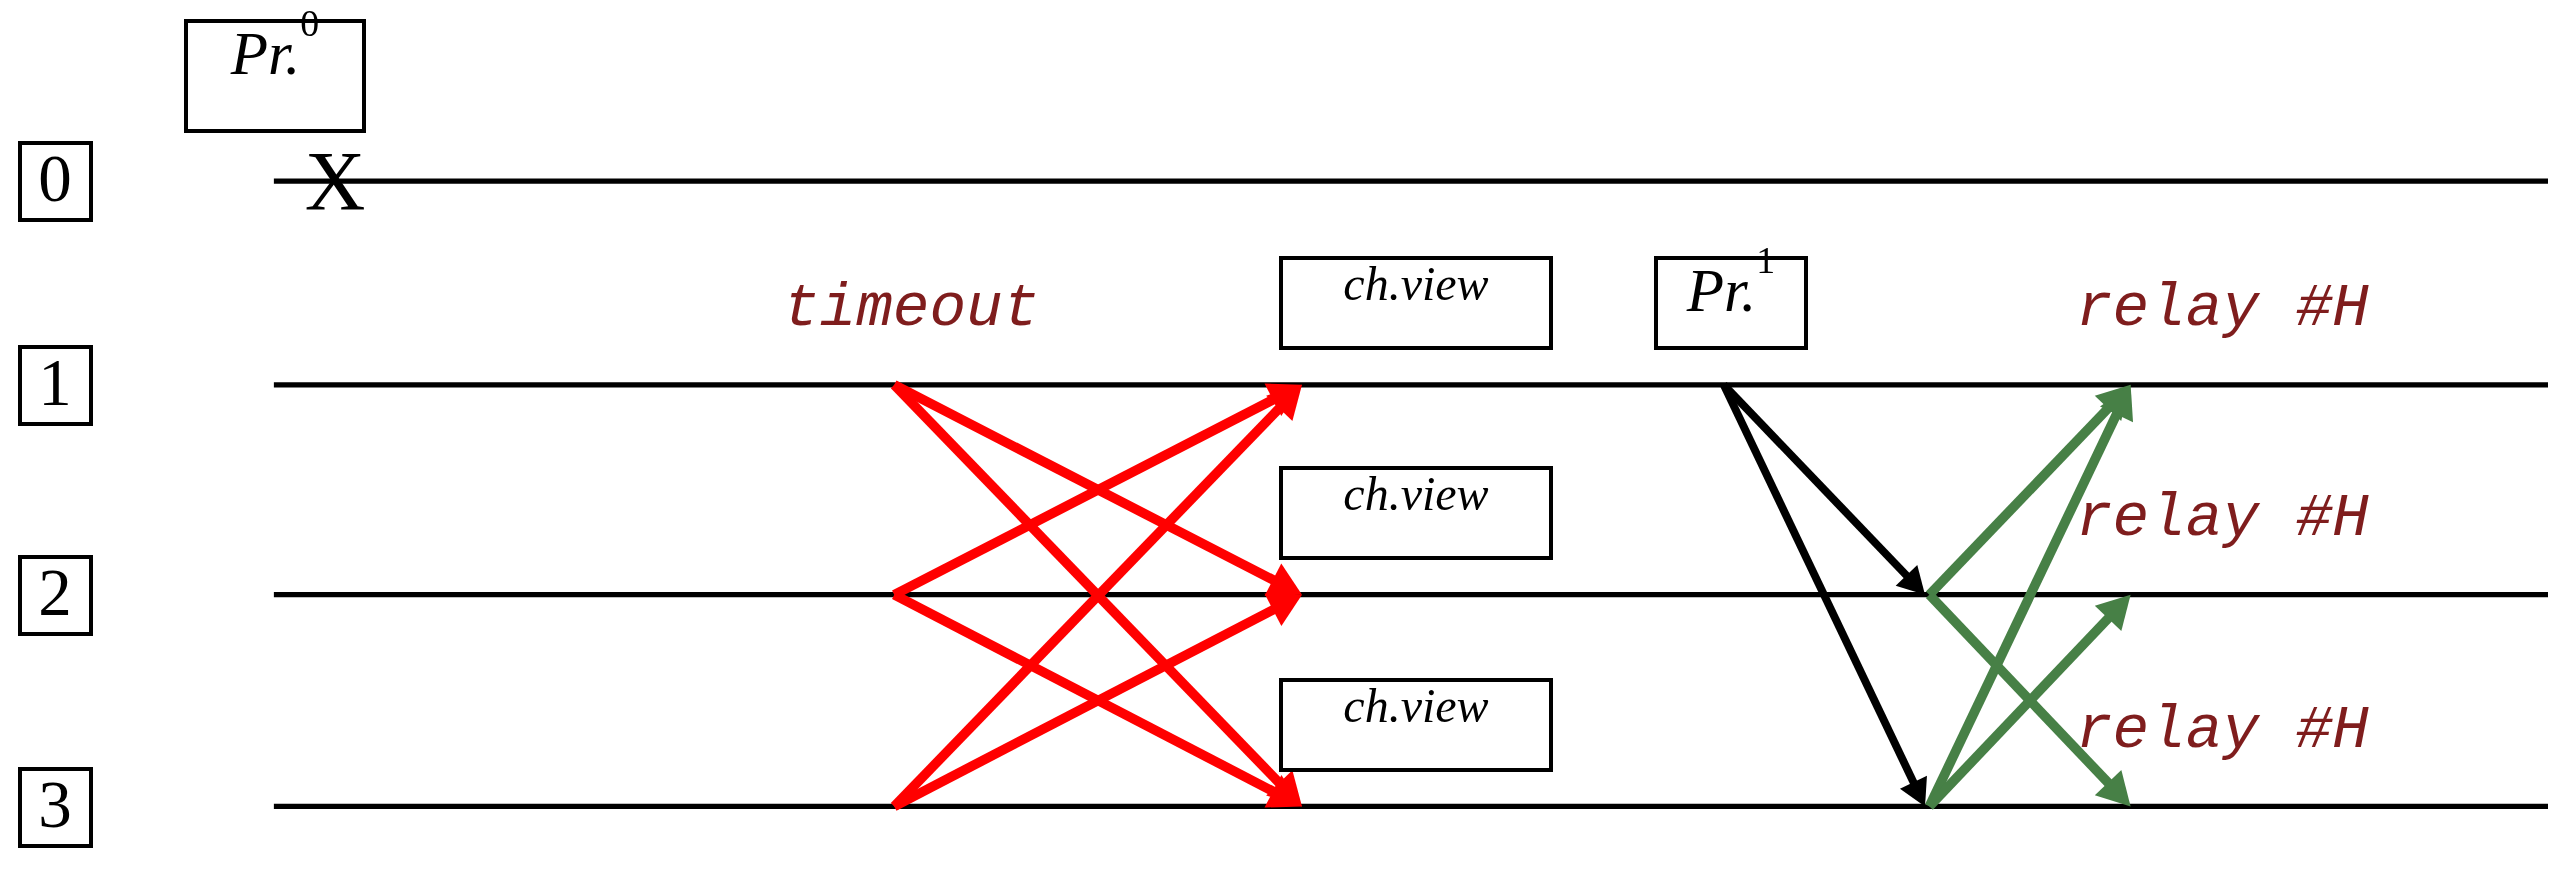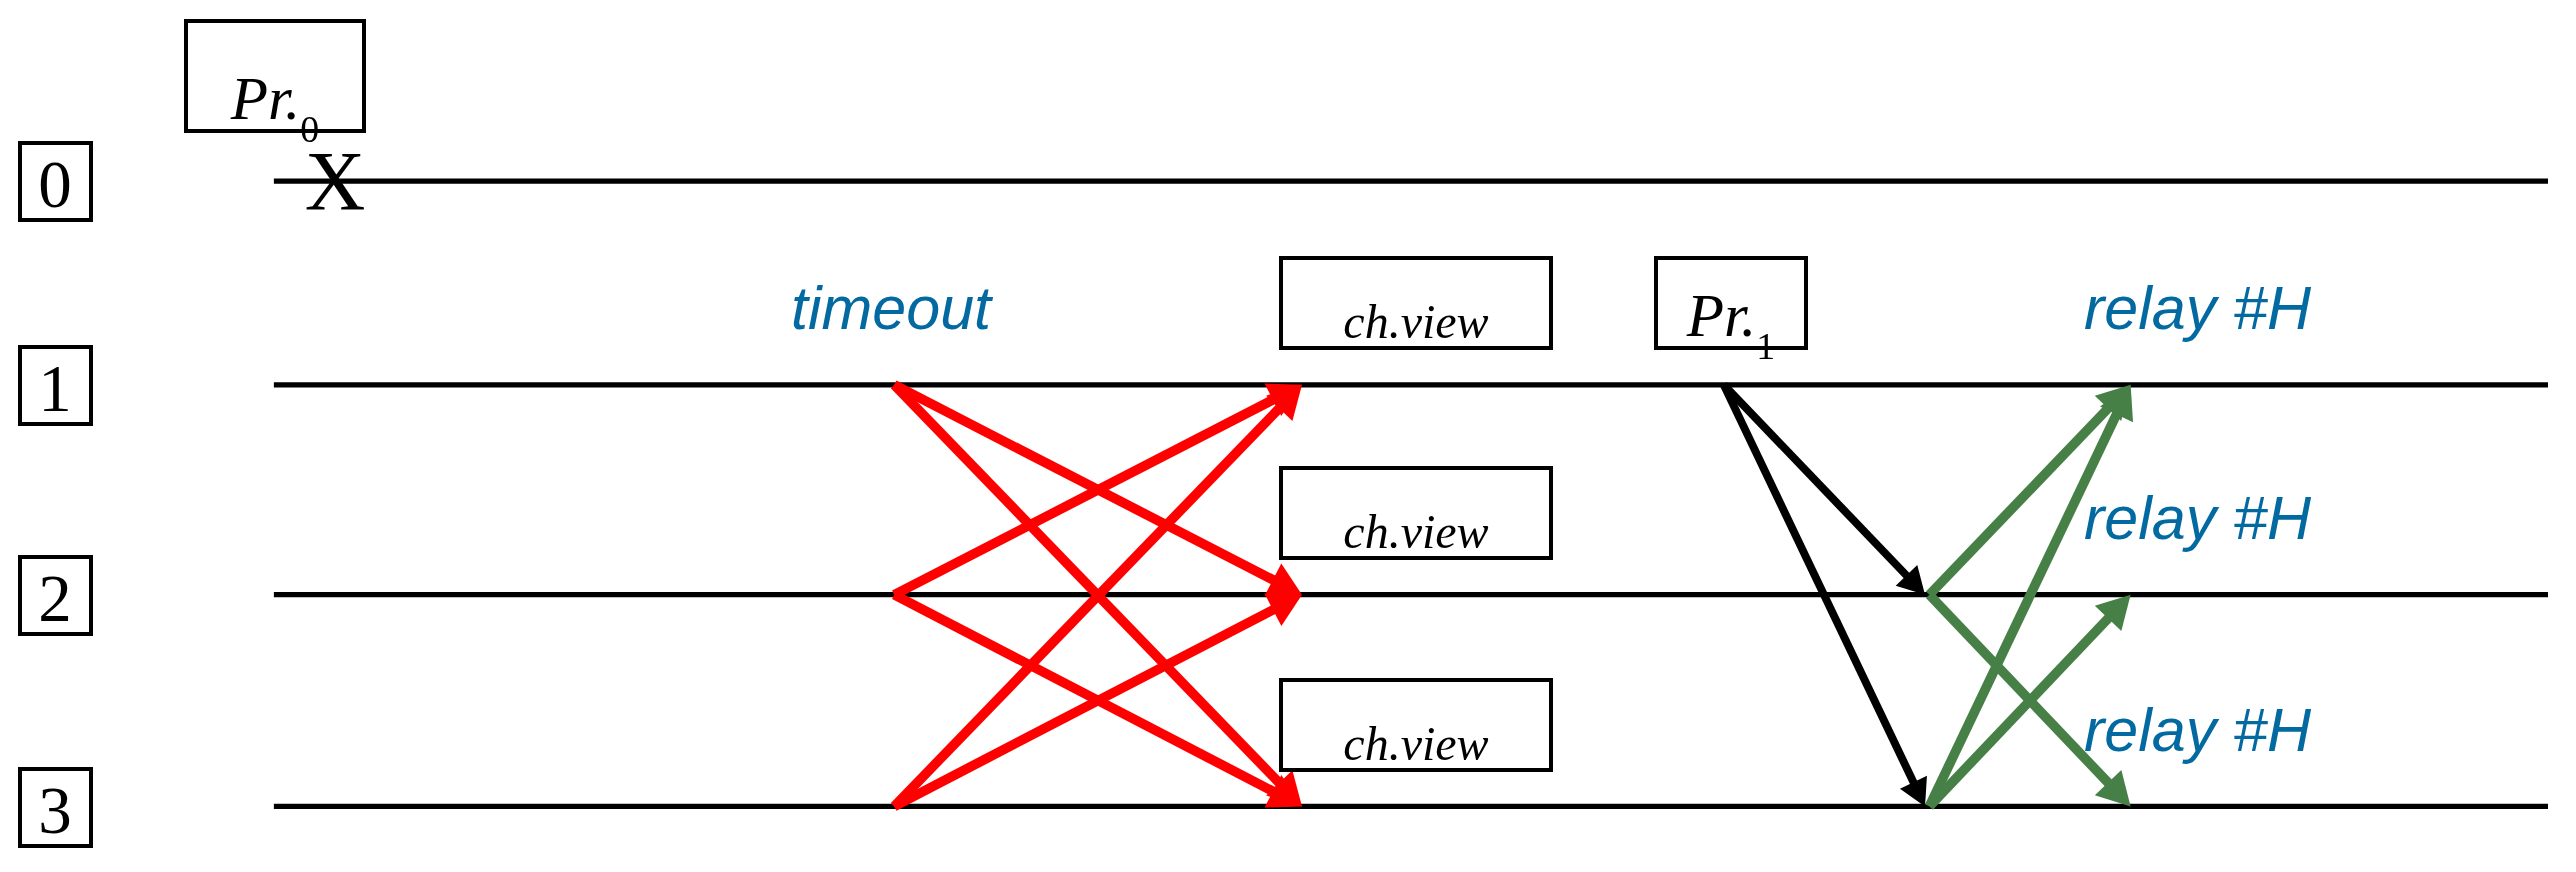--- a/index.html
+++ b/index.html
@@ -25,21 +25,21 @@
     width: 2576px;
     height: 872px;
   }
   
   .boxed {
     position: absolute;
     box-sizing: border-box;
     border: 4.4px solid #000000;
     background: #ffffff;
     display: flex;
-    align-items: flex-end;
+    align-items: flex-start;
     justify-content: center;
     font-family: "Liberation Serif", "DejaVu Serif", serif;
     font-style: italic;
     color: #000000;
     white-space: nowrap;
     line-height: 1;
   }
   .row-label {
     width: 75px;
     height: 81px;
@@ -54,27 +54,26 @@
   }
   .sup {
     font-size: 0.62em;
     vertical-align: super;
     font-style: normal;
     line-height: 0;
   }
   
   .free-label {
     position: absolute;
-    font-family: Liberation Sans, sans-serif;
+    font-family: Liberation Mono, monospace;
     font-style: italic;
     font-size: 61px;
-    color: #0369a1;
+    color: #7f1d1d;
     white-space: nowrap;
     line-height: 1;
-    margin-left: 8px;
   }
 </style>
 </head>
 <body>
 
 <div id="canvas">
 
   <svg id="diagram-svg" viewBox="0 0 2944 997" preserveAspectRatio="none" xmlns="http://www.w3.org/2000/svg">
     <g id="timeline-layer">
         <line x1="313" y1="207" x2="2912" y2="207" stroke="#000000" stroke-width="6"></line>

